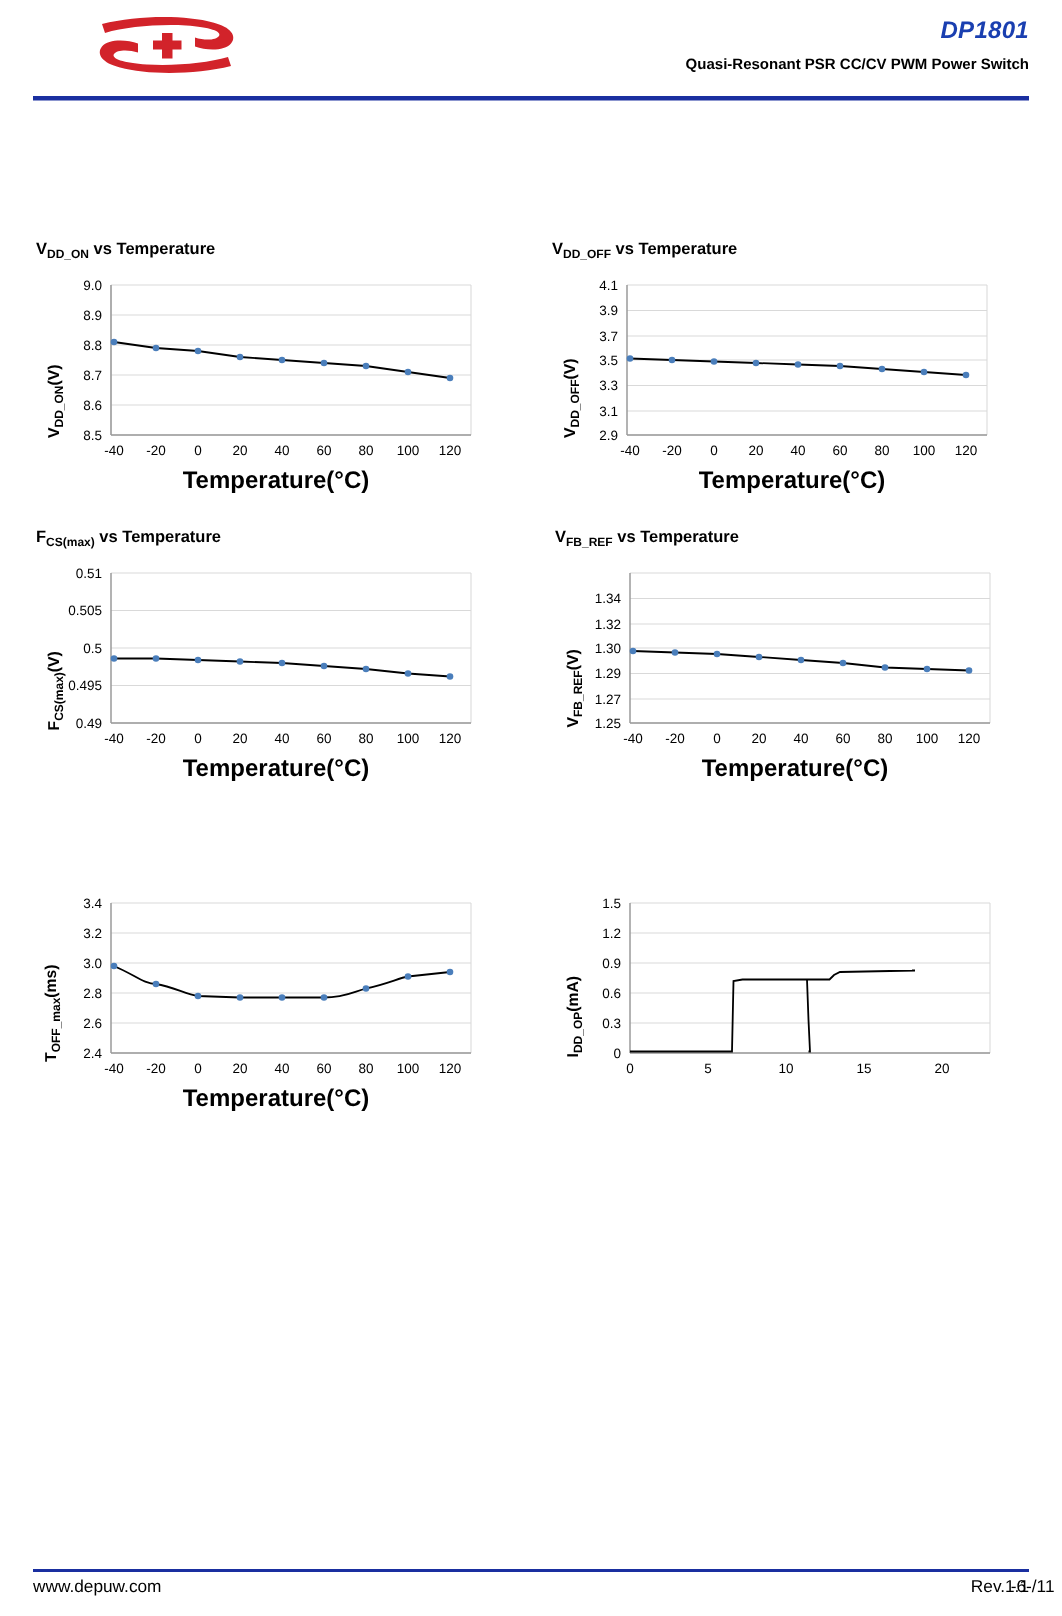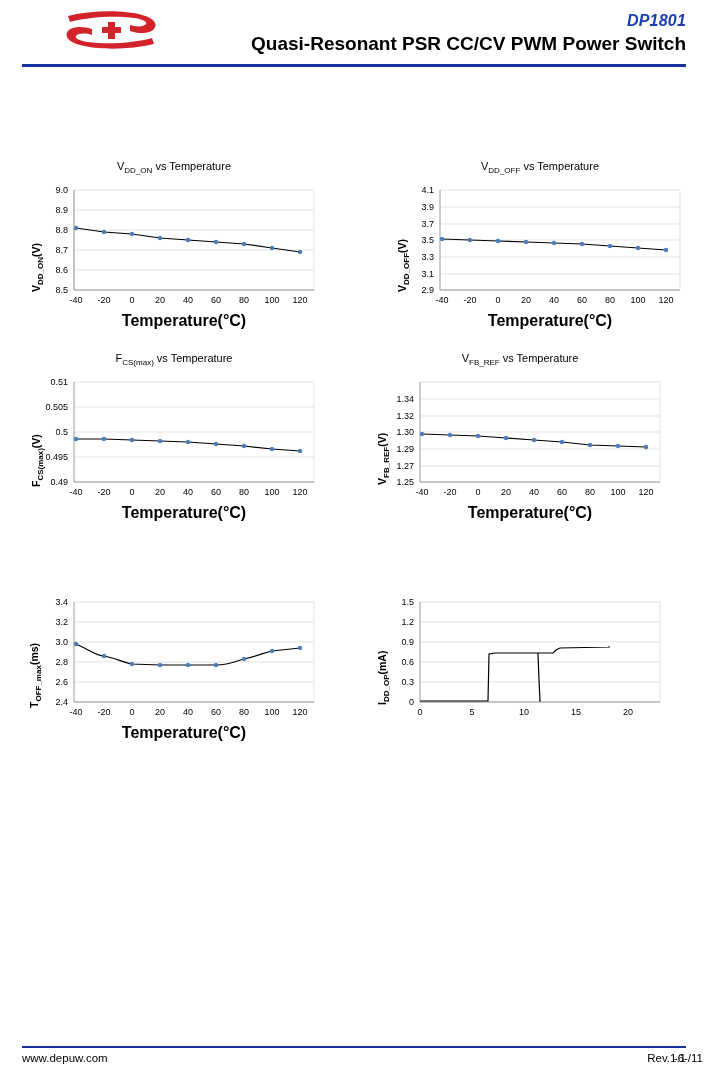--- a/index.html
+++ b/index.html
@@ -20,21 +20,21 @@
     position:absolute;left:36px;top:2px;width:110px;height:40px;
   }
   .hdr-right{
     position:absolute;right:0;top:2px;text-align:right;
   }
   .hdr-title{
     font-size:16px;font-weight:bold;font-style:italic;color:#1a3fb0;
     letter-spacing:.2px;line-height:22px;
   }
   .hdr-sub{
-    font-size:19px;font-weight:bold;color:#000;line-height:17px;margin-top:3px;
+    font-size:10px;font-weight:bold;color:#000;line-height:17px;margin-top:3px;
   }
   .hdr-rule{
     position:absolute;left:22px;top:64px;width:664px;height:3px;background:#1a2fa0;
   }
   
   .section-title{
     position:absolute;left:22px;top:118px;
     font-size:14.5px;font-weight:bold;letter-spacing:.2px;
   }
   
@@ -45,22 +45,22 @@
     position:absolute;left:22px;top:1052px;width:664px;
     font-size:11.5px;
   }
   .footer .fl{position:absolute;left:0;top:0;}
   .footer .fc{position:absolute;left:17px;width:664px;text-align:right;top:0;}
   .footer .fr{position:absolute;right:0;top:0;}
 
   
   .chart{position:absolute;}
   .chart .ctitle{
-    position:absolute;width:100%;text-align:center;top:0;
-    font-size:11px;font-weight:normal;white-space:nowrap;
+    position:absolute;width:100%;top:0;
+    font-size:11px;font-weight:bold;white-space:nowrap;
   }
   .chart .ctitle sub{font-size:8px;}
   .plotwrap{position:absolute;left:0;top:18px;}
   .ylabel{
     position:absolute;
     font-size:10.5px;font-weight:bold;
     transform:rotate(-90deg);
     transform-origin:left top;
     white-space:nowrap;
   }
@@ -144,21 +144,21 @@
             <circle cx="220" cy="66" r="2.2"></circle>
               <circle cx="248" cy="70" r="2.2"></circle>
               <circle cx="276" cy="74" r="2.2"></circle>
           </g>
         </g>
       </svg>
     </div>
     <div class="xlabel" style="top:152px;left:20px;width:280px;">Temperature(°C)</div>
   </div>
 
-  <div class="chart" style="left:390px;top:160px;width:300px;height:175px;">
+  <div class="chart" style="left:368px;top:160px;width:300px;height:175px;">
     <div class="ctitle">
       <span>V</span><sub>DD_OFF</sub><span> vs Temperature</span>
     </div>
     <div class="ylabel" style="left:6px;top:132px;">
       <span>V</span><sub>DD_OFF</sub><span>(V)</span>
     </div>
     <div class="plotwrap">
       <svg width="300" height="130" viewBox="0 0 300 130">
         <line class="gridline" x1="50" y1="12" x2="290" y2="12"></line>
         <line class="gridline" x1="50" y1="29" x2="290" y2="29"></line>

